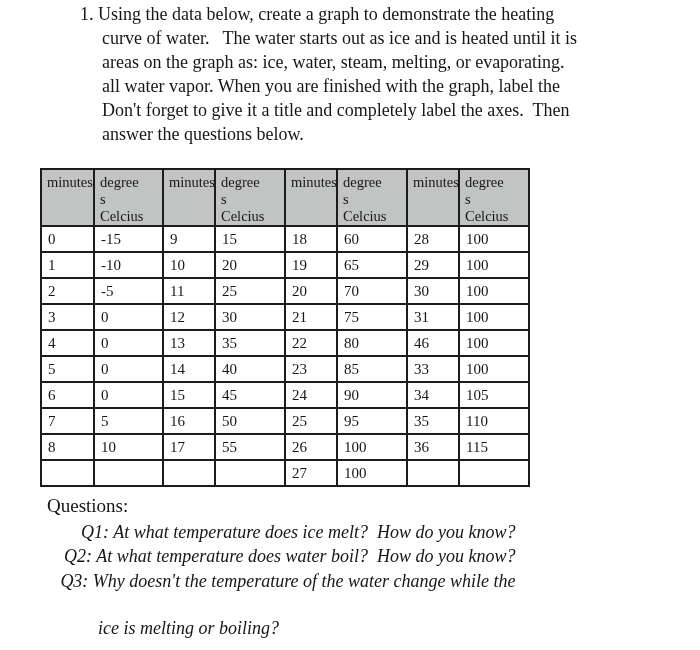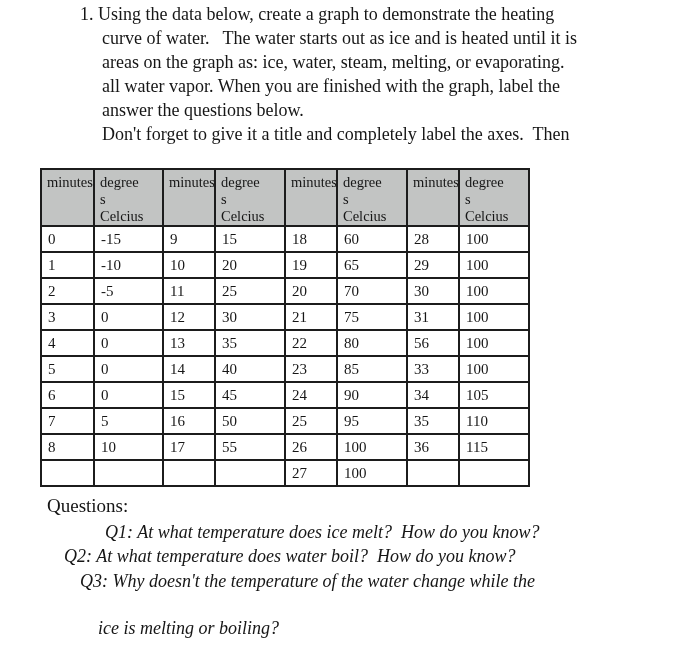--- a/index.html
+++ b/index.html
@@ -61,38 +61,38 @@
   .q-heading{
     position:absolute;left:47px;top:495px;
     font-size:19px;font-weight:normal;
   }
   .questions{
     position:absolute;left:0;top:520px;
     font-size:18px;font-style:italic;
     line-height:24.4px;
   }
   .questions .qline{white-space:pre;}
-  .q0{padding-left:105px;}
+  .q0{text-align:right;}
   .q1{padding-left:64px;}
-  .q2{padding-left:80px;}
+  .q2{padding-left:46px;text-align:right;}
   .q3{padding-left:98px;margin-top:23px;}
   .q4{padding-left:108px;}
 </style>
 </head>
 <body>
 
 <div class="page">
 
   <div class="intro">
     <div class="line">1. Using the data below, create a graph to demonstrate the heating</div>
     <div class="line cont">curve of water.   The water starts out as ice and is heated until it is</div>
     <div class="line cont">areas on the graph as: ice, water, steam, melting, or evaporating.</div>
     <div class="line cont">all water vapor. When you are finished with the graph, label the</div>
+    <div class="line cont">Don't forget to give it a title and completely label the axes.  Then</div>
     <div class="line cont">answer the questions below.</div>
-    <div class="line cont">Don't forget to give it a title and completely label the axes.  Then</div>
   </div>
 
   <div class="tablewrap">
     <table>
       <colgroup>
         <col style="width:53px">
           <col style="width:69px">
         <col style="width:52px">
           <col style="width:70px">
         <col style="width:52px">
@@ -161,21 +161,21 @@
             <td>31</td>
             <td>100</td>
           </tr>
           <tr>
             <td>4</td>
             <td>0</td>
             <td>13</td>
             <td>35</td>
             <td>22</td>
             <td>80</td>
-            <td>56</td>
+            <td>46</td>
             <td>100</td>
           </tr>
           <tr>
             <td>5</td>
             <td>0</td>
             <td>14</td>
             <td>40</td>
             <td>23</td>
             <td>85</td>
             <td>33</td>

